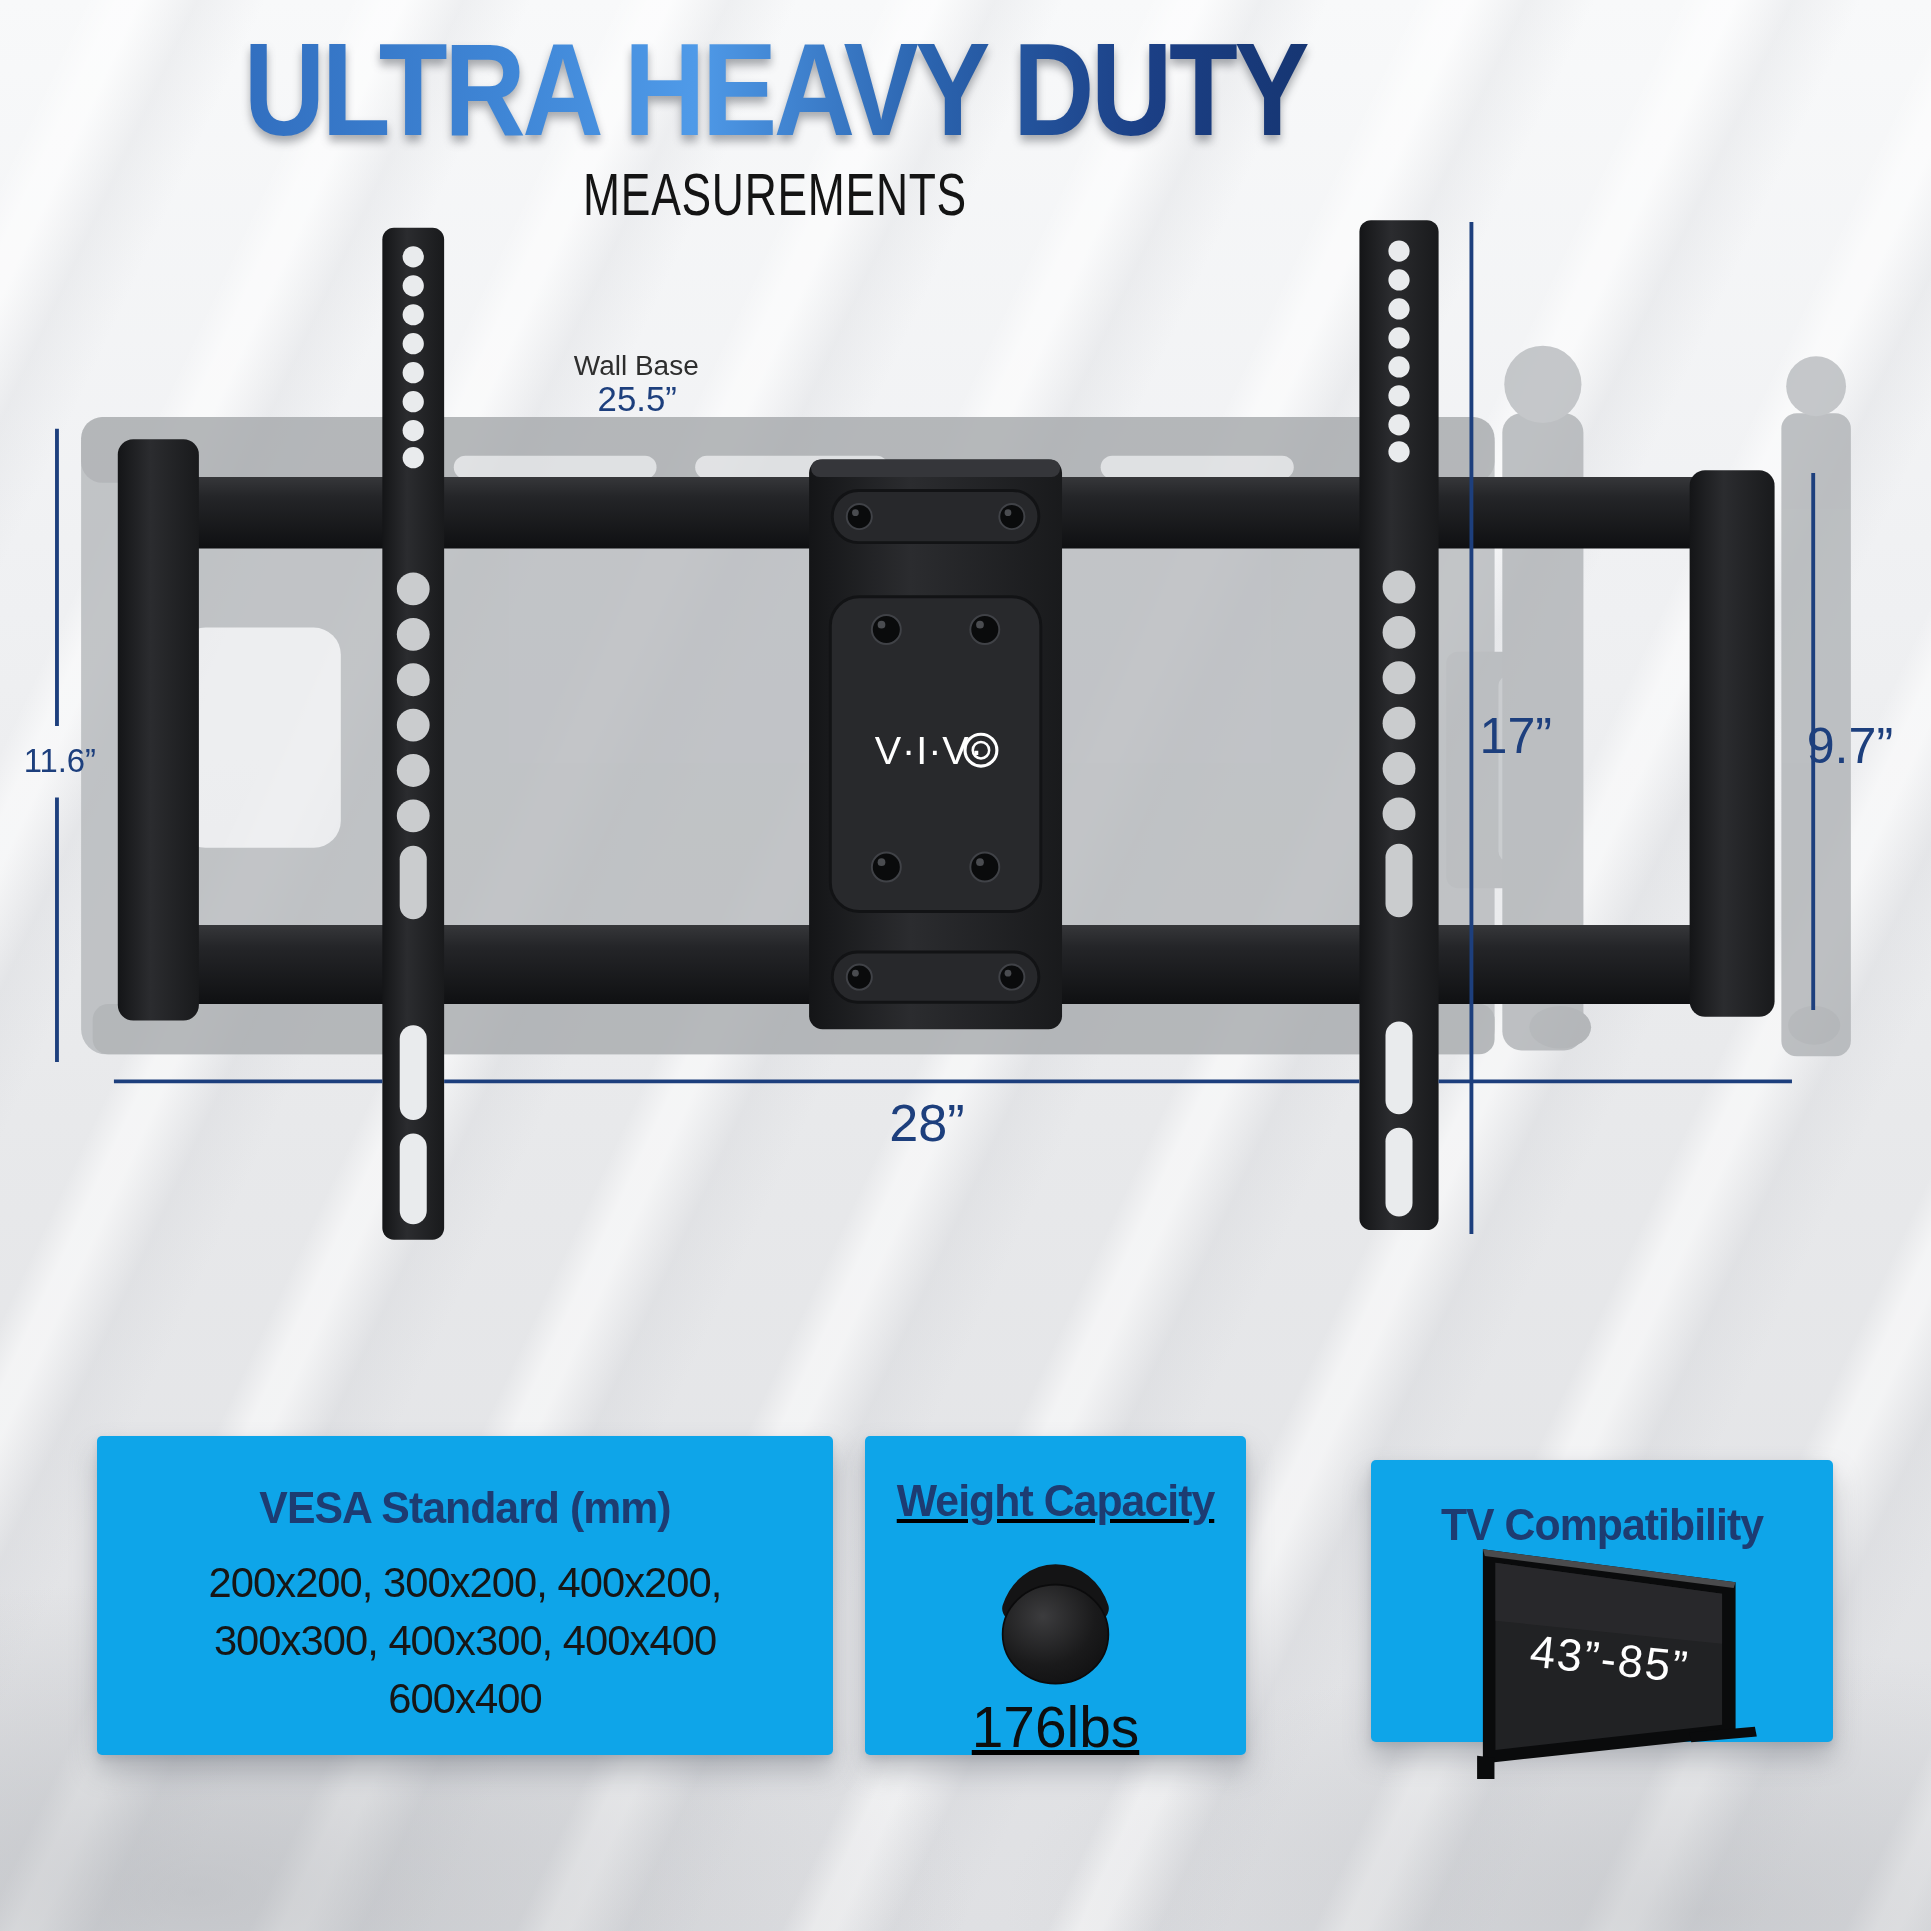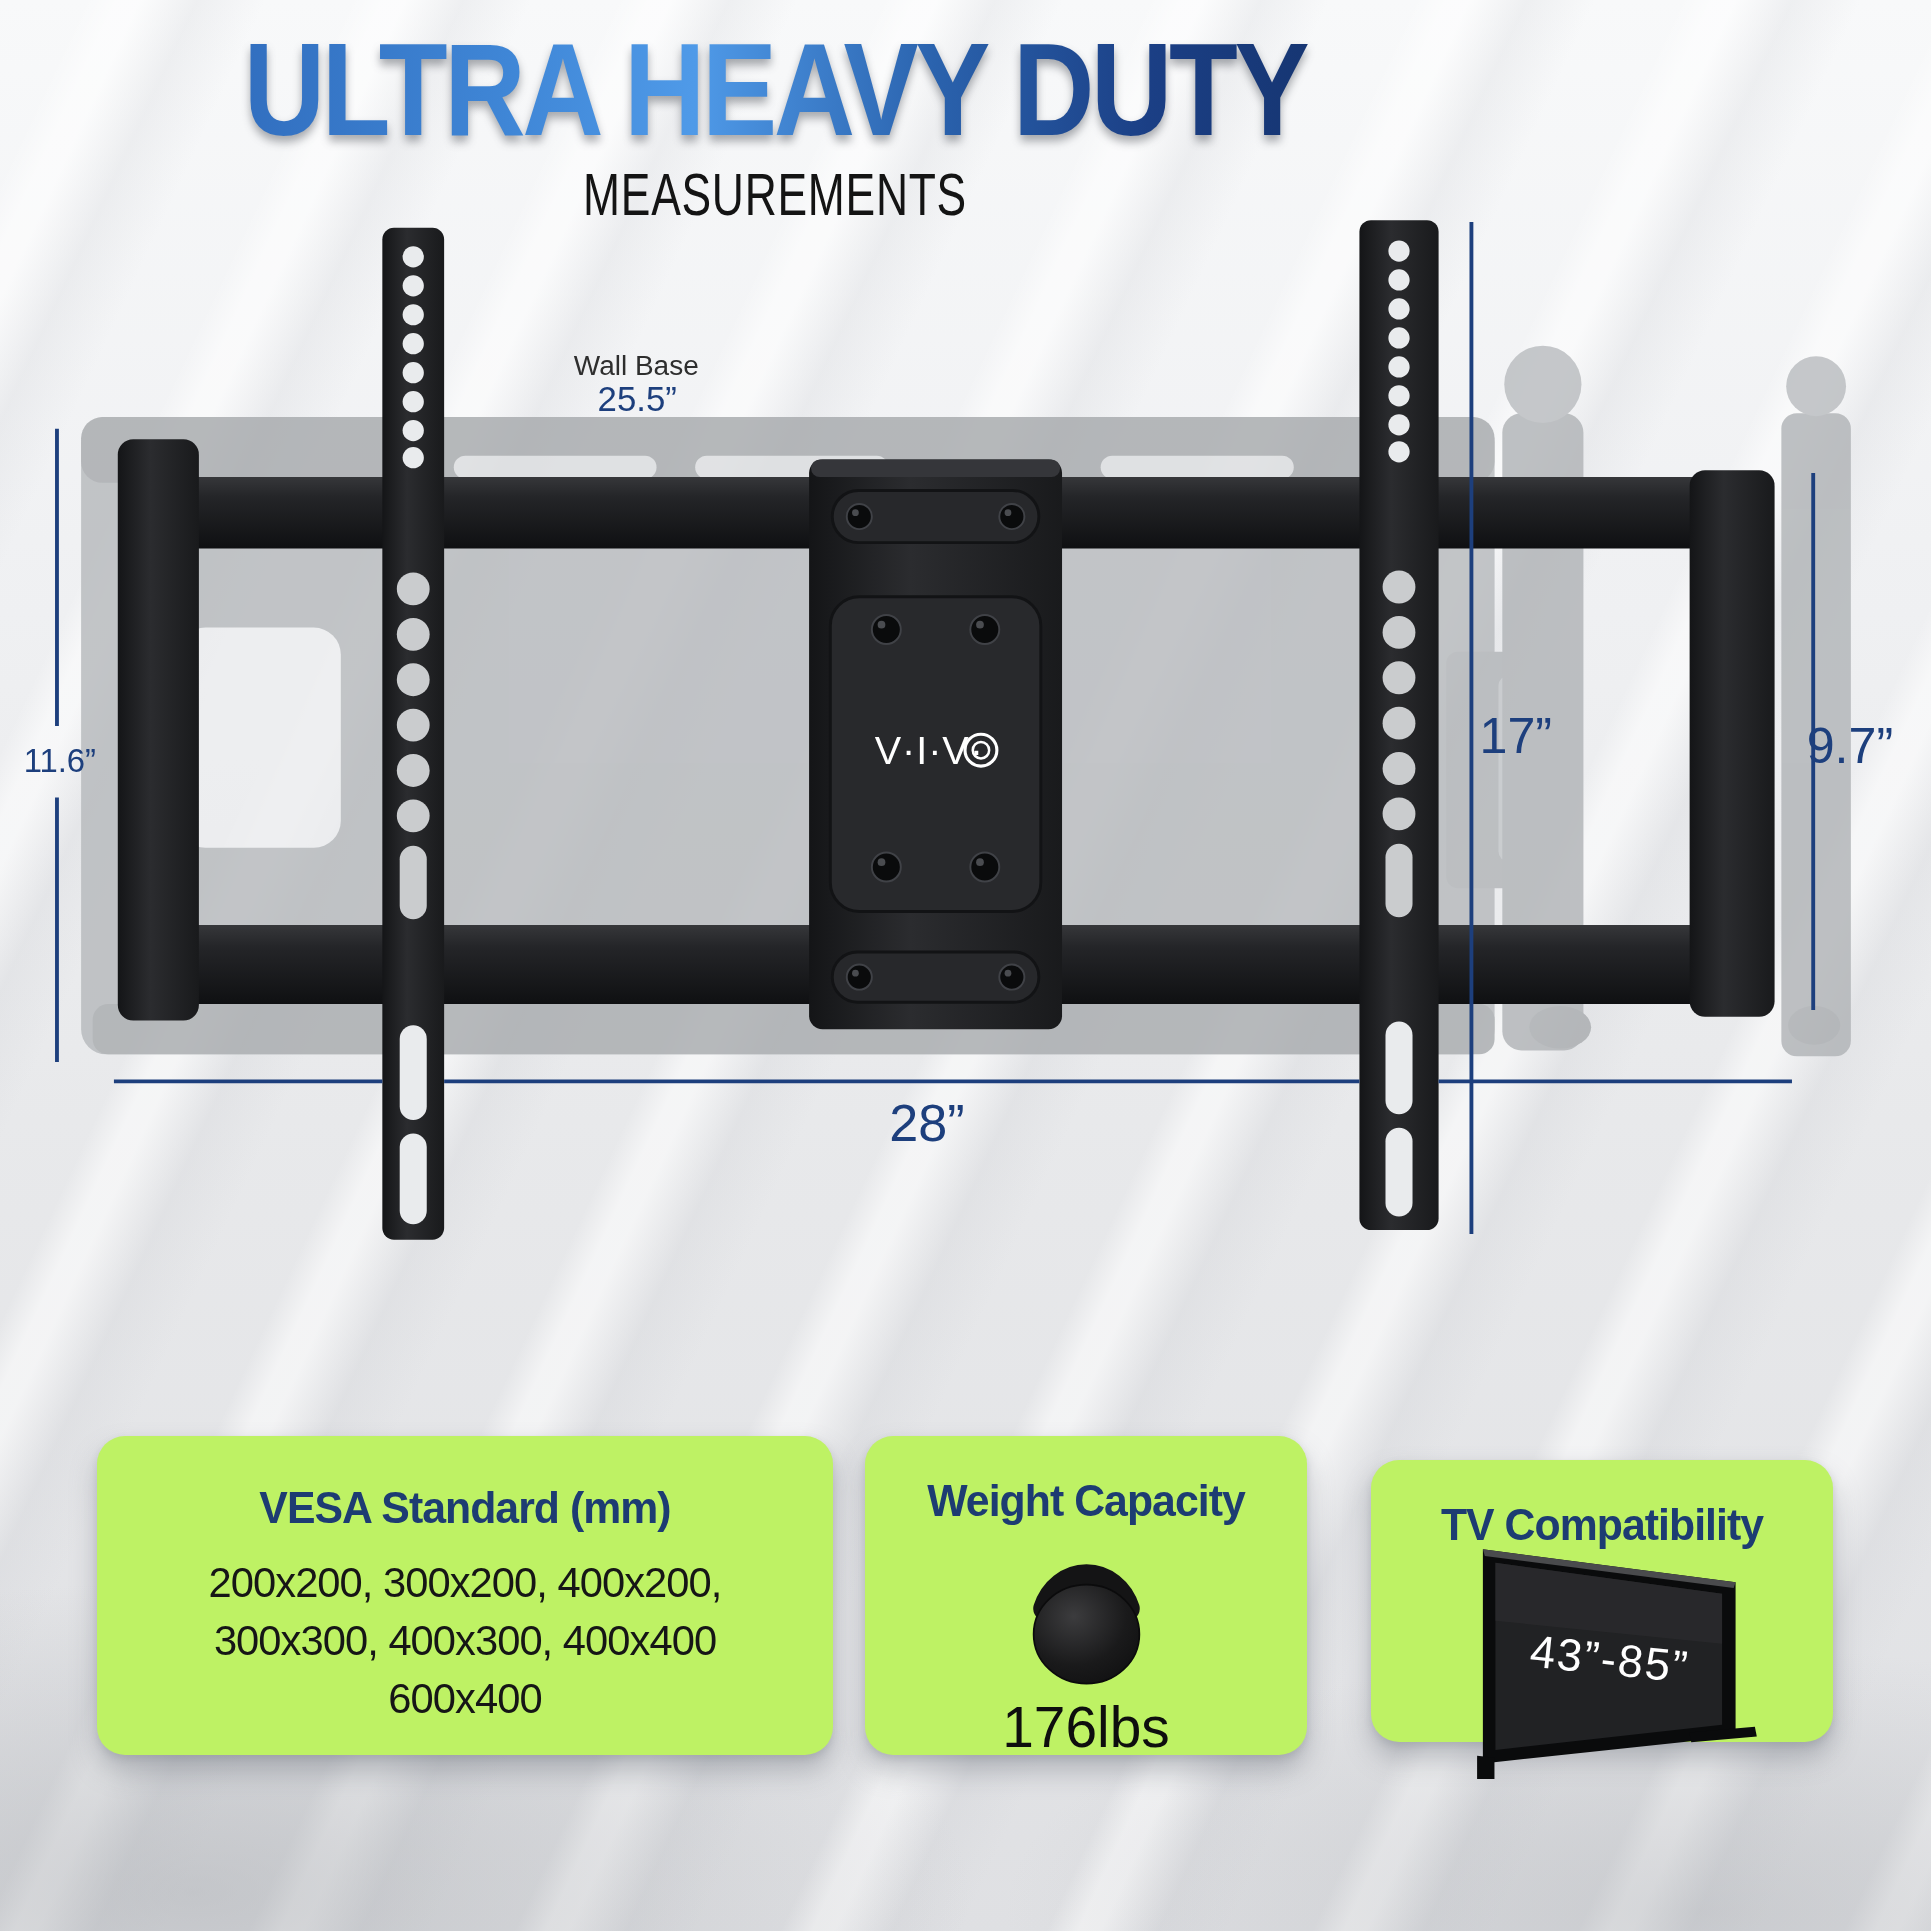--- a/index.html
+++ b/index.html
@@ -25,21 +25,21 @@
     filter:drop-shadow(0 6.8px 4.8px rgba(40,45,55,.40));
     white-space:nowrap;
   }
   .subtitle{
     margin-top:1.9px;
     font-size:60px;font-weight:normal;color:#141414;letter-spacing:1px;
     transform:scaleX(.74);transform-origin:center top;white-space:nowrap;
   }
   .diagram-svg{position:absolute;left:0;top:0;z-index:1;}
   .card{
-    position:absolute;background:#bef264;border-radius:28px;
+    position:absolute;background:#0ea5e9;border-radius:5px;
     box-shadow:0 15.4px 27px rgba(105,110,120,.38), 0 3.9px 7.7px rgba(105,110,120,.18);
     text-align:center;z-index:2;
   }
   .card-title{
     color:#1d3c72;font-weight:bold;font-size:45px;letter-spacing:-1px;
     transform:scaleX(.95);transform-origin:center top;white-space:nowrap;
   }
   .card-vesa .card-title{margin-top:46px;}
   .vesa-lines{margin-top:19.3px;font-size:43px;color:#161616;line-height:58px;letter-spacing:-1px;transform:scaleX(.97);transform-origin:center top;}
   .card-weight .card-title,.card-tv .card-title{margin-top:39px;}
@@ -217,21 +217,21 @@
 
 <div class="card card-vesa" style="left:97px;top:1436px;width:736px;height:319px;">
   <div class="card-title">VESA Standard (mm)</div>
   <div class="vesa-lines">
     <div>200x200, 300x200, 400x200,</div>
     <div>300x300, 400x300, 400x400</div>
     <div>600x400</div>
   </div>
 </div>
 
-<div class="card card-weight" style="left:865px;top:1436px;width:442px;height:319px;">
+<div class="card card-weight" style="left:865px;top:1436px;width:381px;height:319px;text-decoration:underline;">
   <div class="card-title">Weight Capacity</div>
   <div class="kettlebell-wrap">
     <svg width="145" height="154" viewBox="0 0 170 180">
       <path d="M 36 86 A 52 58 0 0 1 134 86" fill="none" stroke="#141415" stroke-width="27" stroke-linecap="round"></path>
       <ellipse cx="85" cy="116" rx="62" ry="58" fill="url(#kbGrad)"></ellipse>
       <ellipse cx="85" cy="116" rx="62" ry="58" fill="none" stroke="#0b0b0c" stroke-width="2"></ellipse>
     </svg>
   </div>
   <div class="weight-value">176lbs</div>
 </div>

